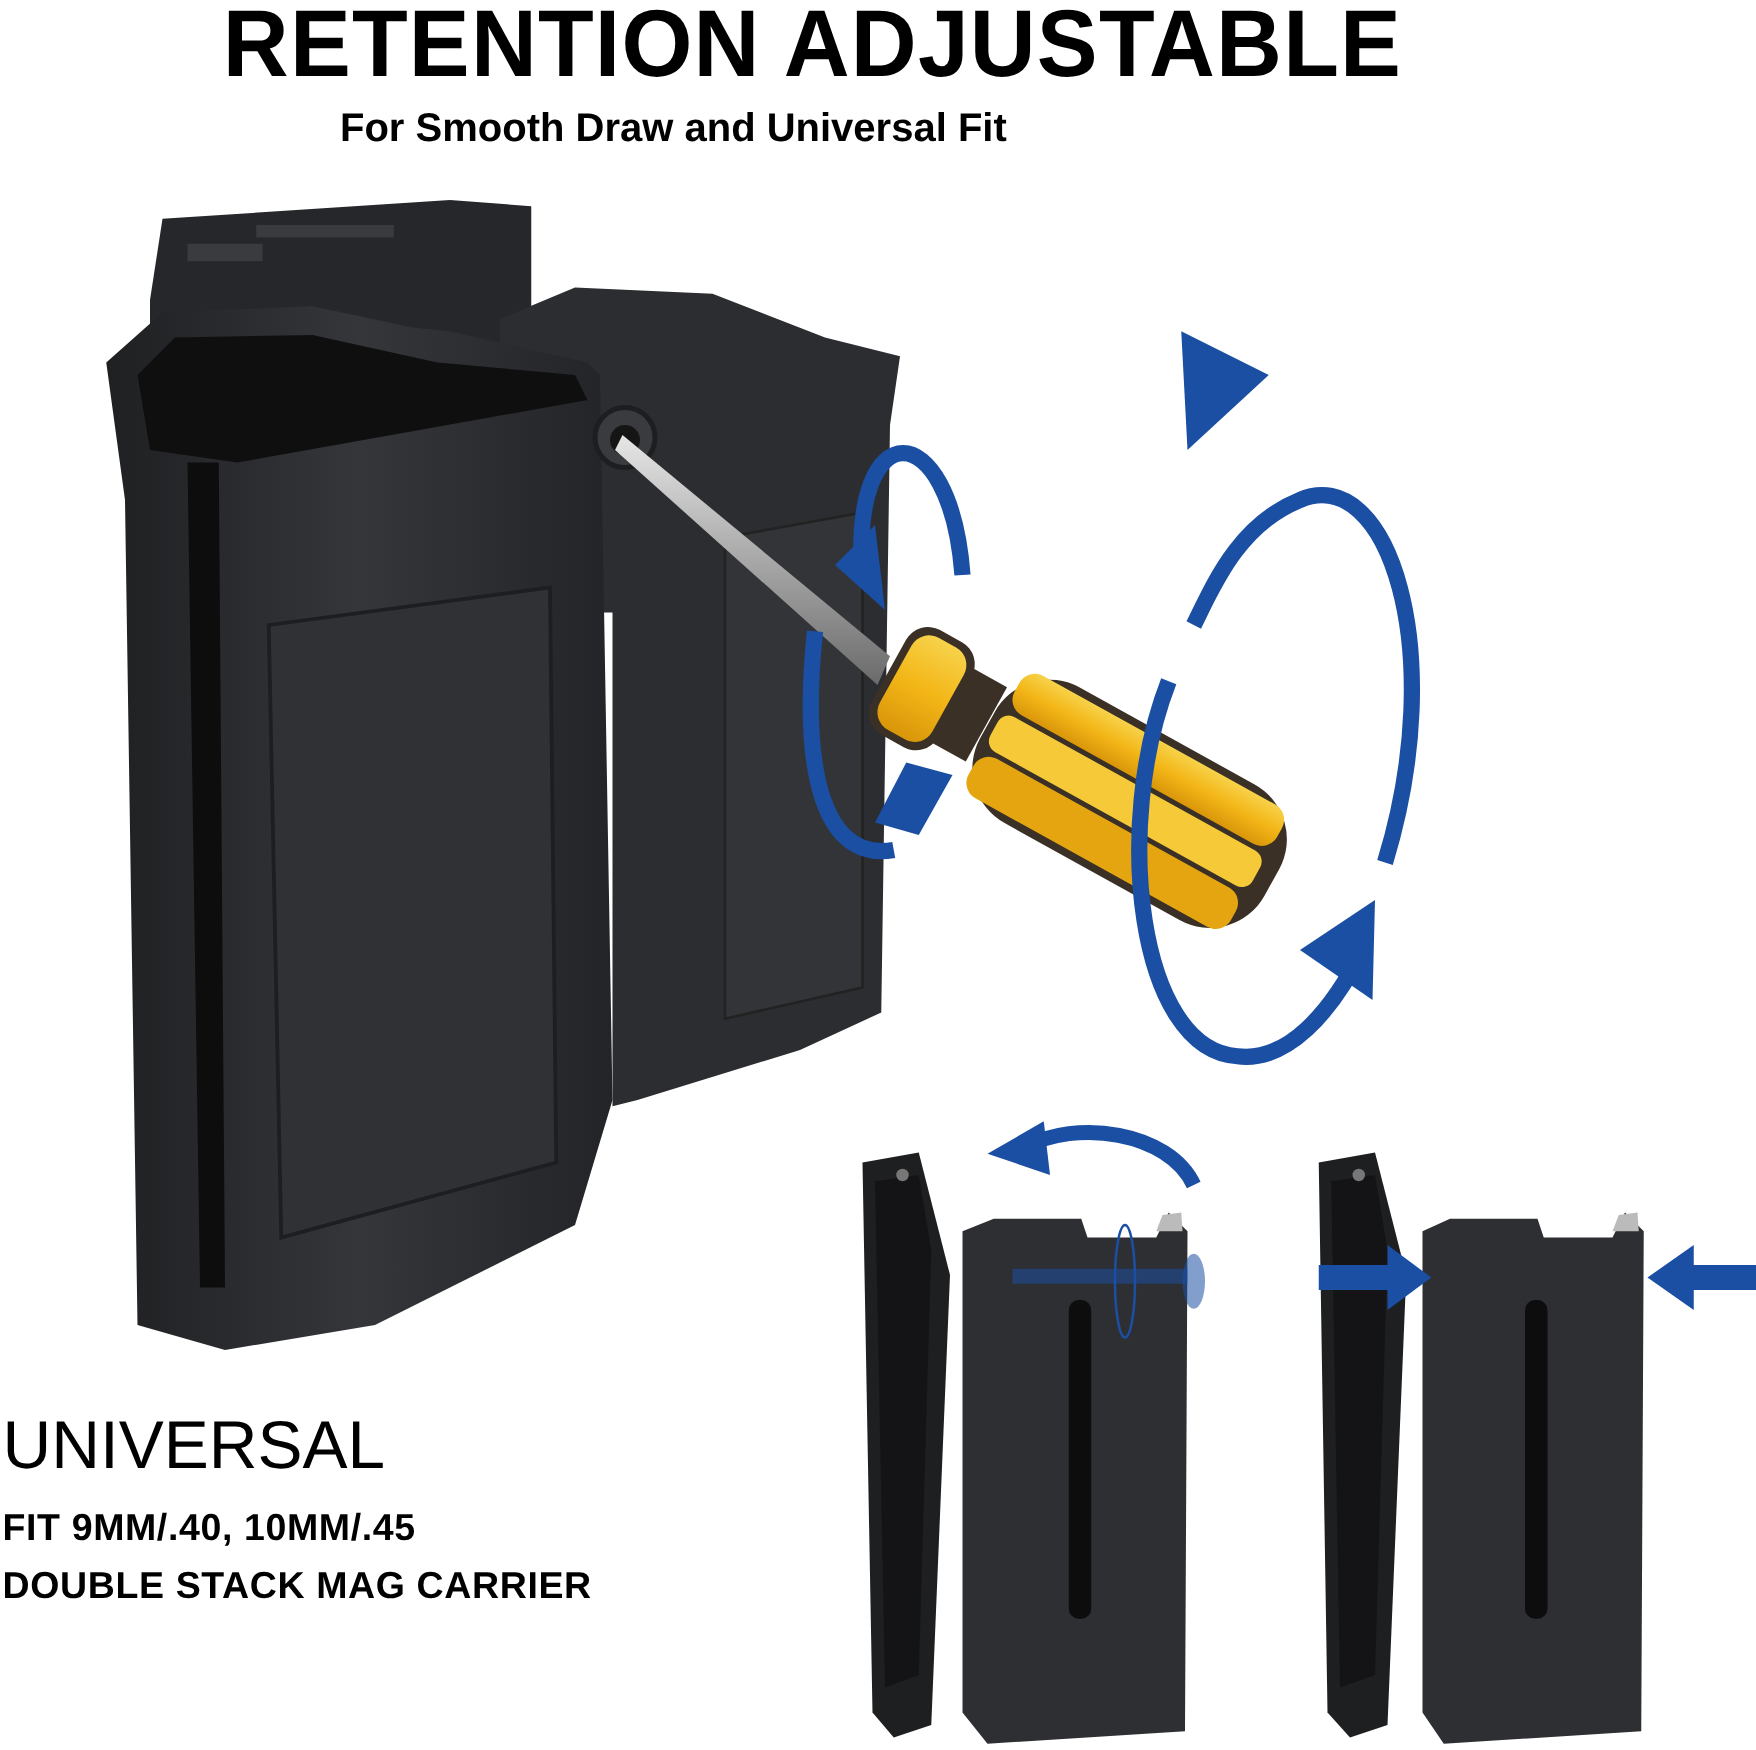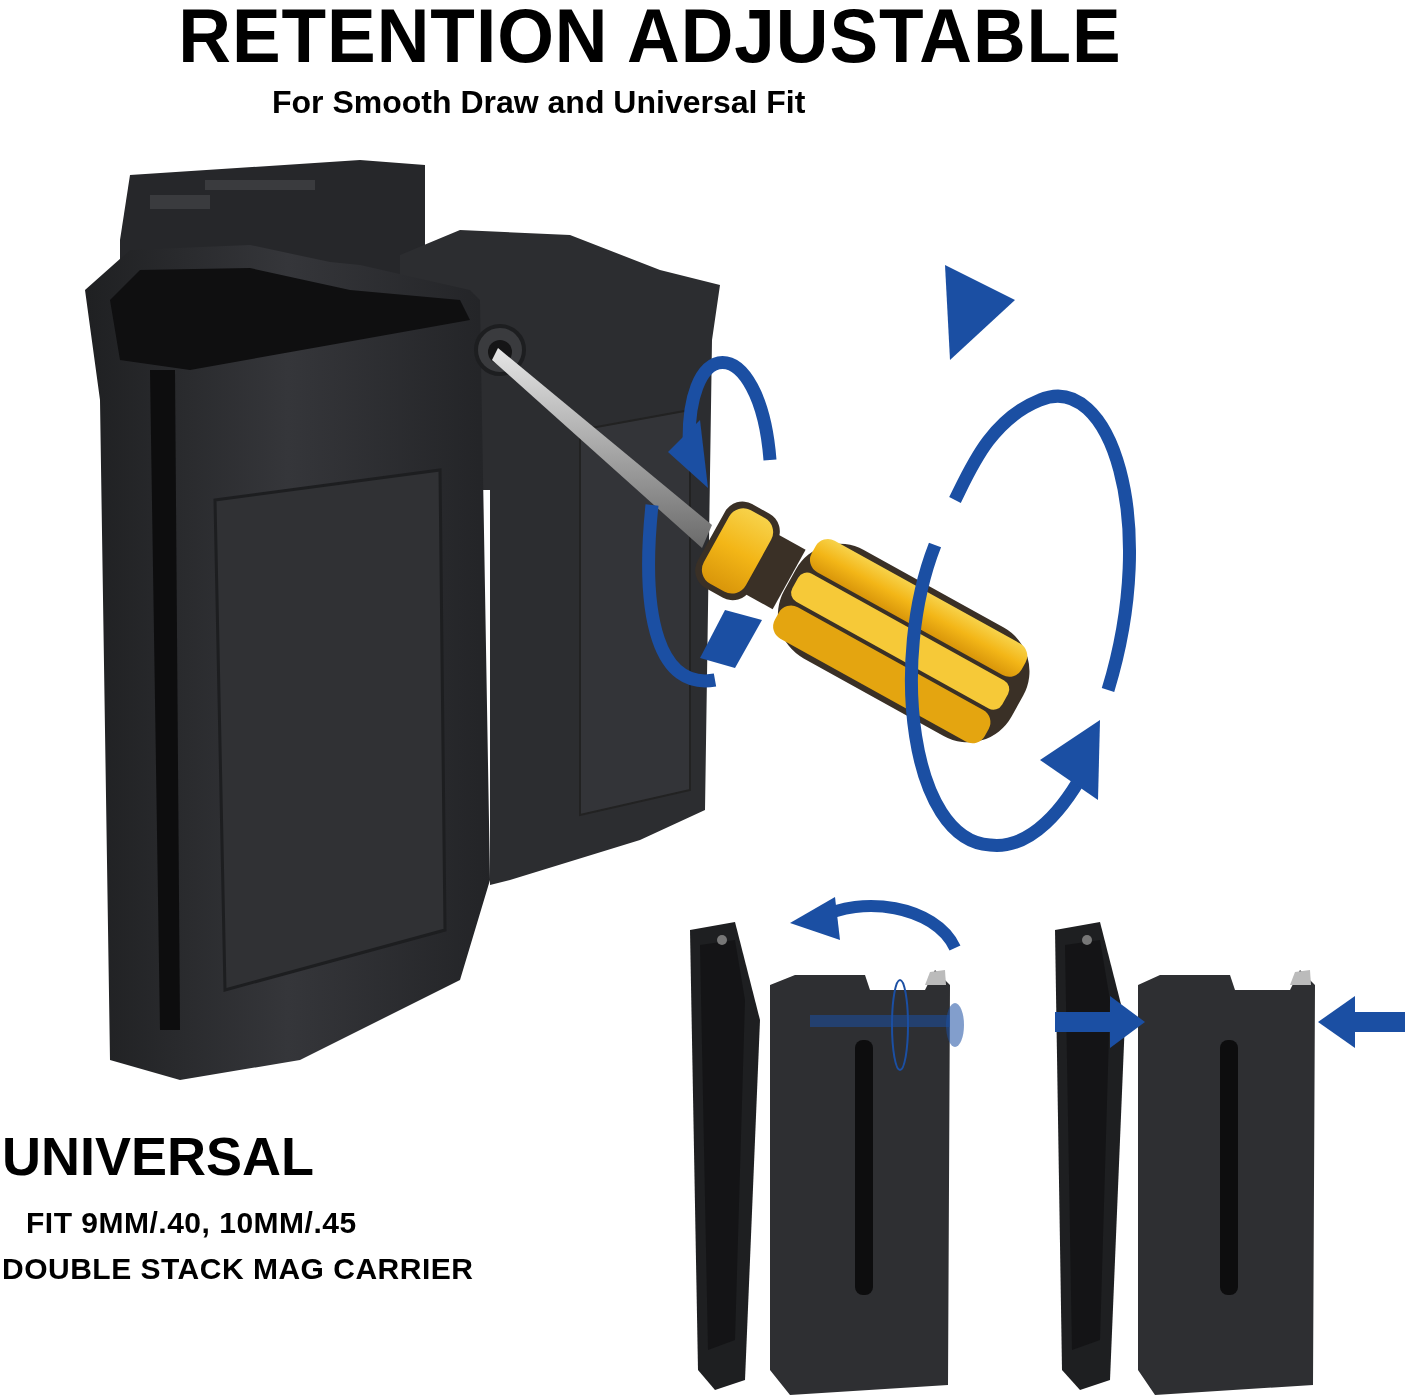--- a/index.html
+++ b/index.html
@@ -1,23 +1,23 @@
 <!DOCTYPE html>
 <html><head>
 <meta charset="utf-8">
 <style>
   html, body { margin:0; padding:0; background:#ffffff; }
   body { width:1405px; height:1400px; position:relative; overflow:hidden;
          font-family:"Liberation Sans", "DejaVu Sans", sans-serif; color:#000; }
   .title { position:absolute; left:0; width:1300px; top:-8px; text-align:center;
            font-size:76px; font-weight:bold; letter-spacing:1px; transform:scaleX(0.96); transform-origin:650px 0; margin-left:0; }
   .subtitle { position:absolute; left:272px; top:84px; font-size:32px; font-weight:bold; letter-spacing:0px; }
-  .universal { position:absolute; left:2px; top:1125px; font-size:54px; font-weight:bold; }
+  .universal { position:absolute; left:2px; top:1125px; font-size:54px; font-weight:normal; }
   .fit-line { position:absolute; left:2px; font-size:30px; font-weight:bold; letter-spacing:0.5px; }
-  .fit-line.l1 { top:1206px;margin-left:24px; }
+  .fit-line.l1 { top:1206px; }
   .fit-line.l2 { top:1252px; }
   svg.art { position:absolute; left:0; top:0; }
 </style>
 </head>
 <body>
 
 <div class="title">RETENTION ADJUSTABLE</div>
 <div class="subtitle">For Smooth Draw and Universal Fit</div>
 
 <svg class="art" width="1405" height="1400" viewBox="0 0 1405 1400">

